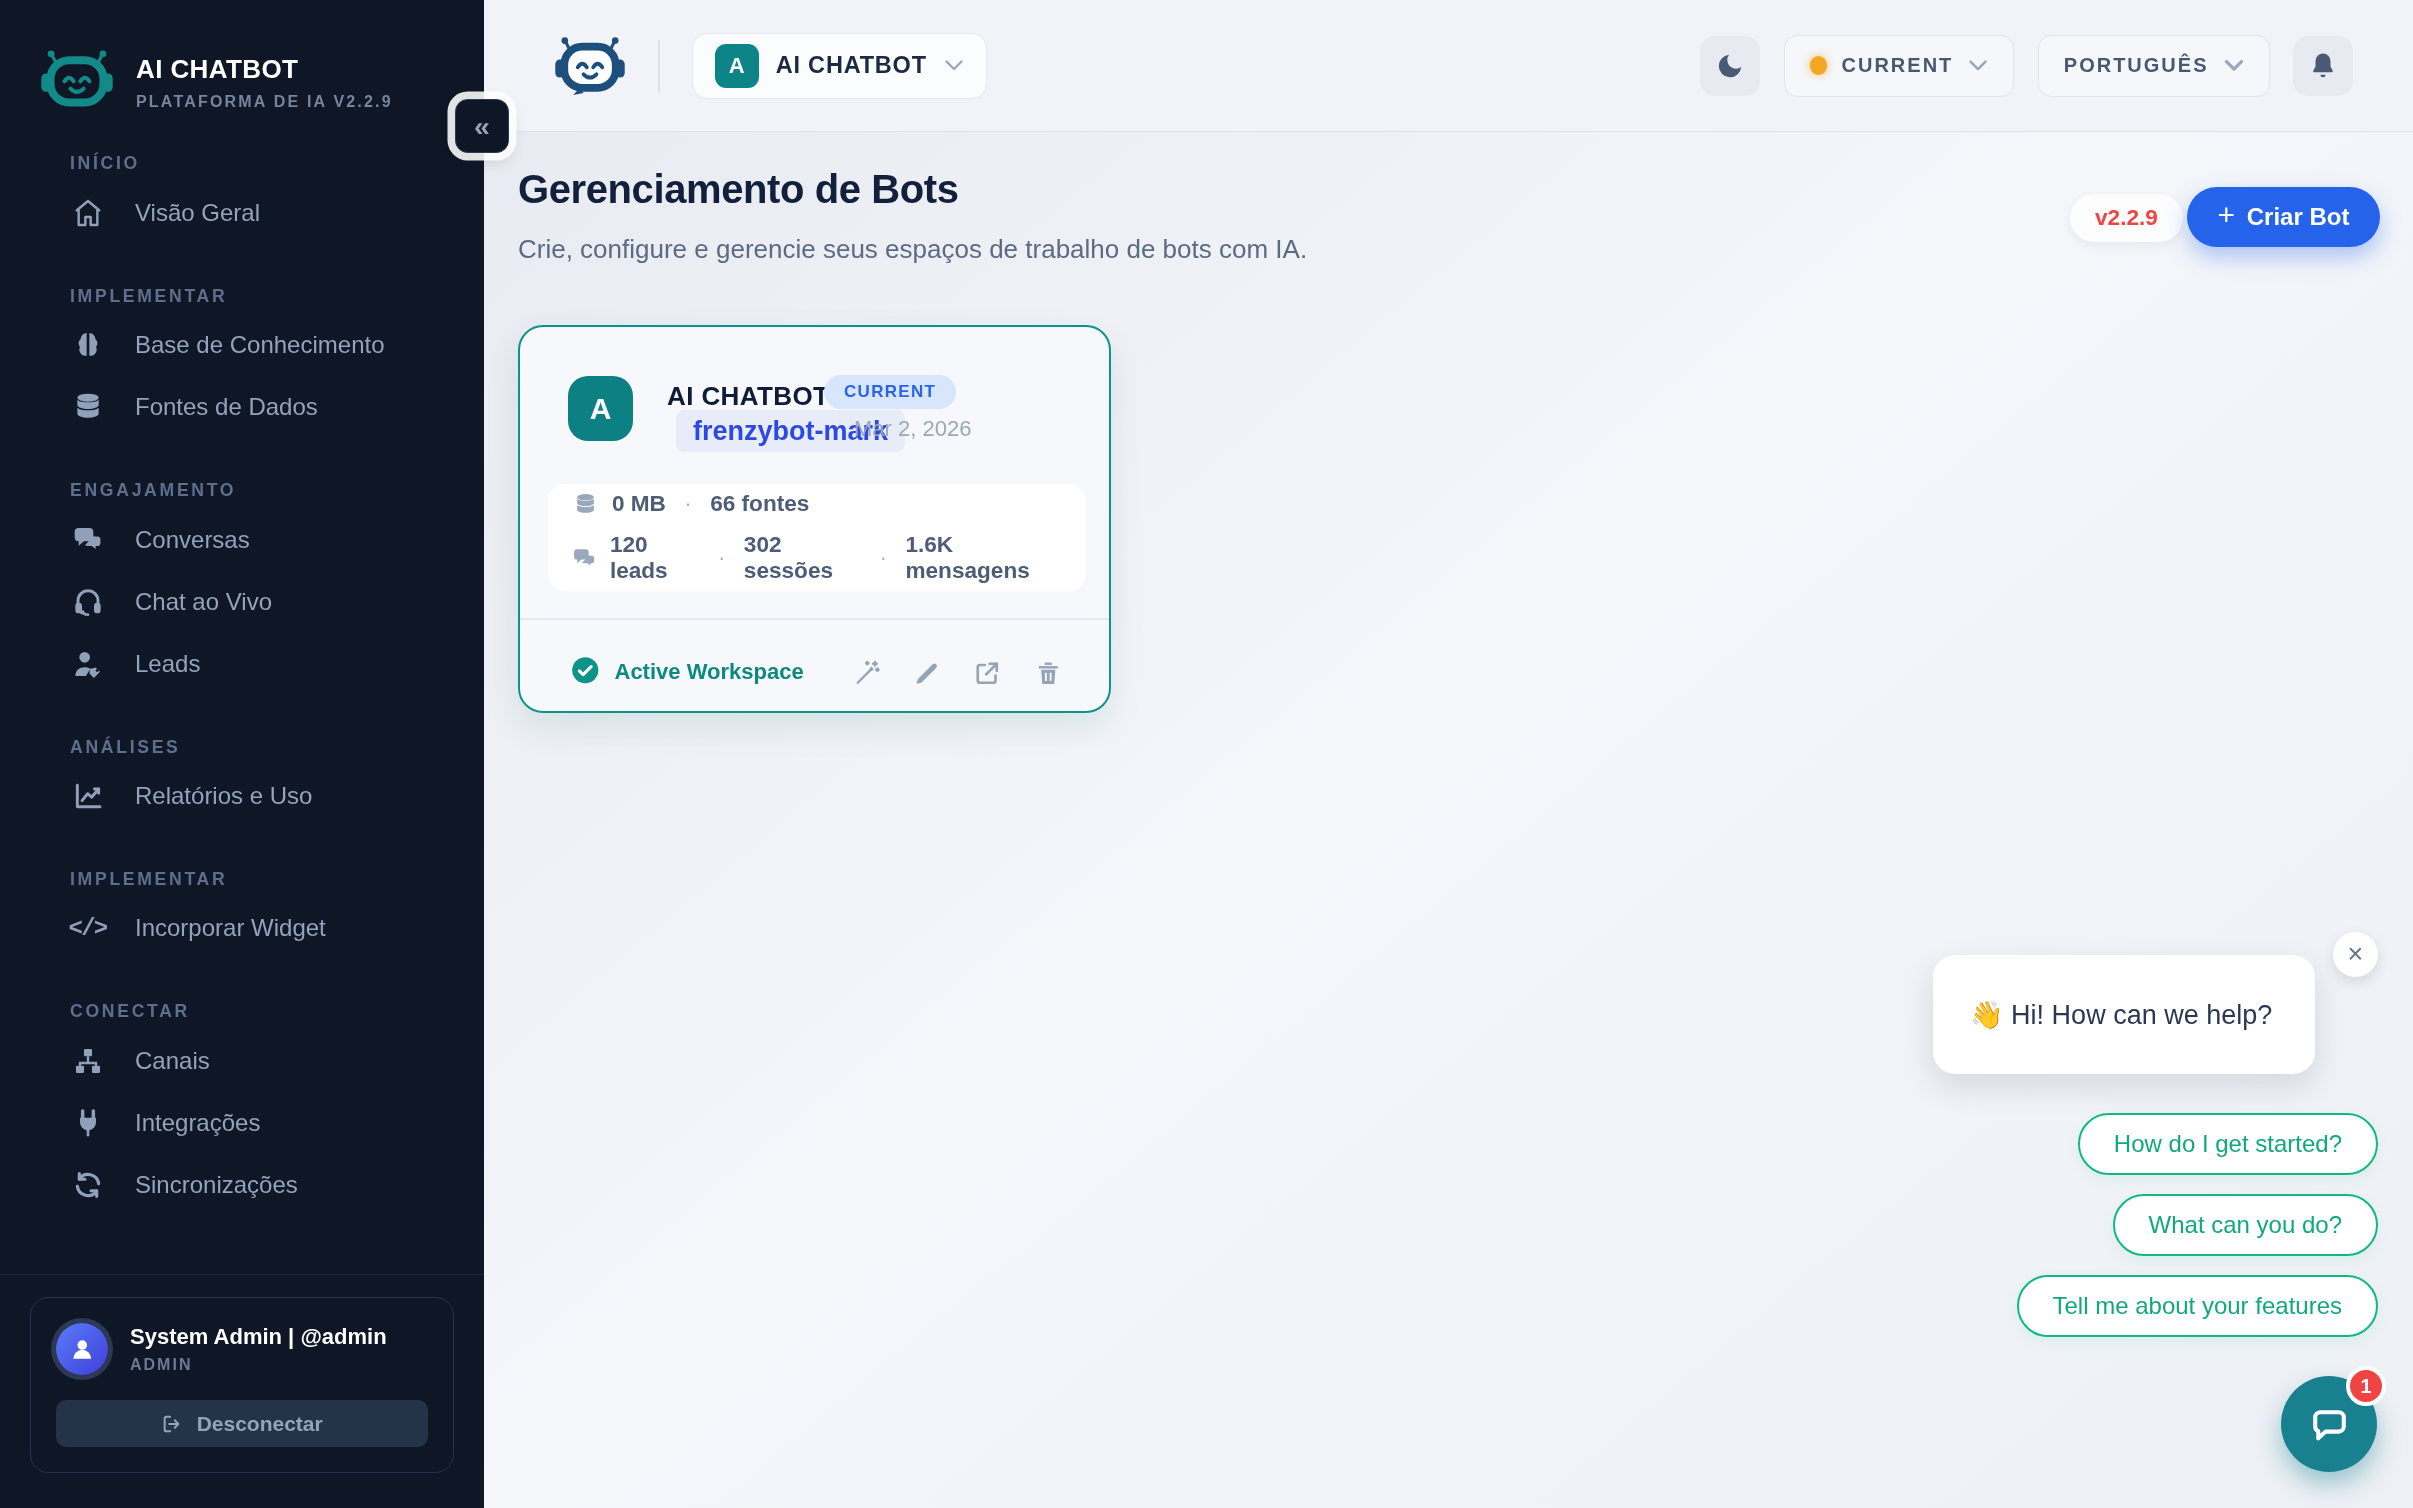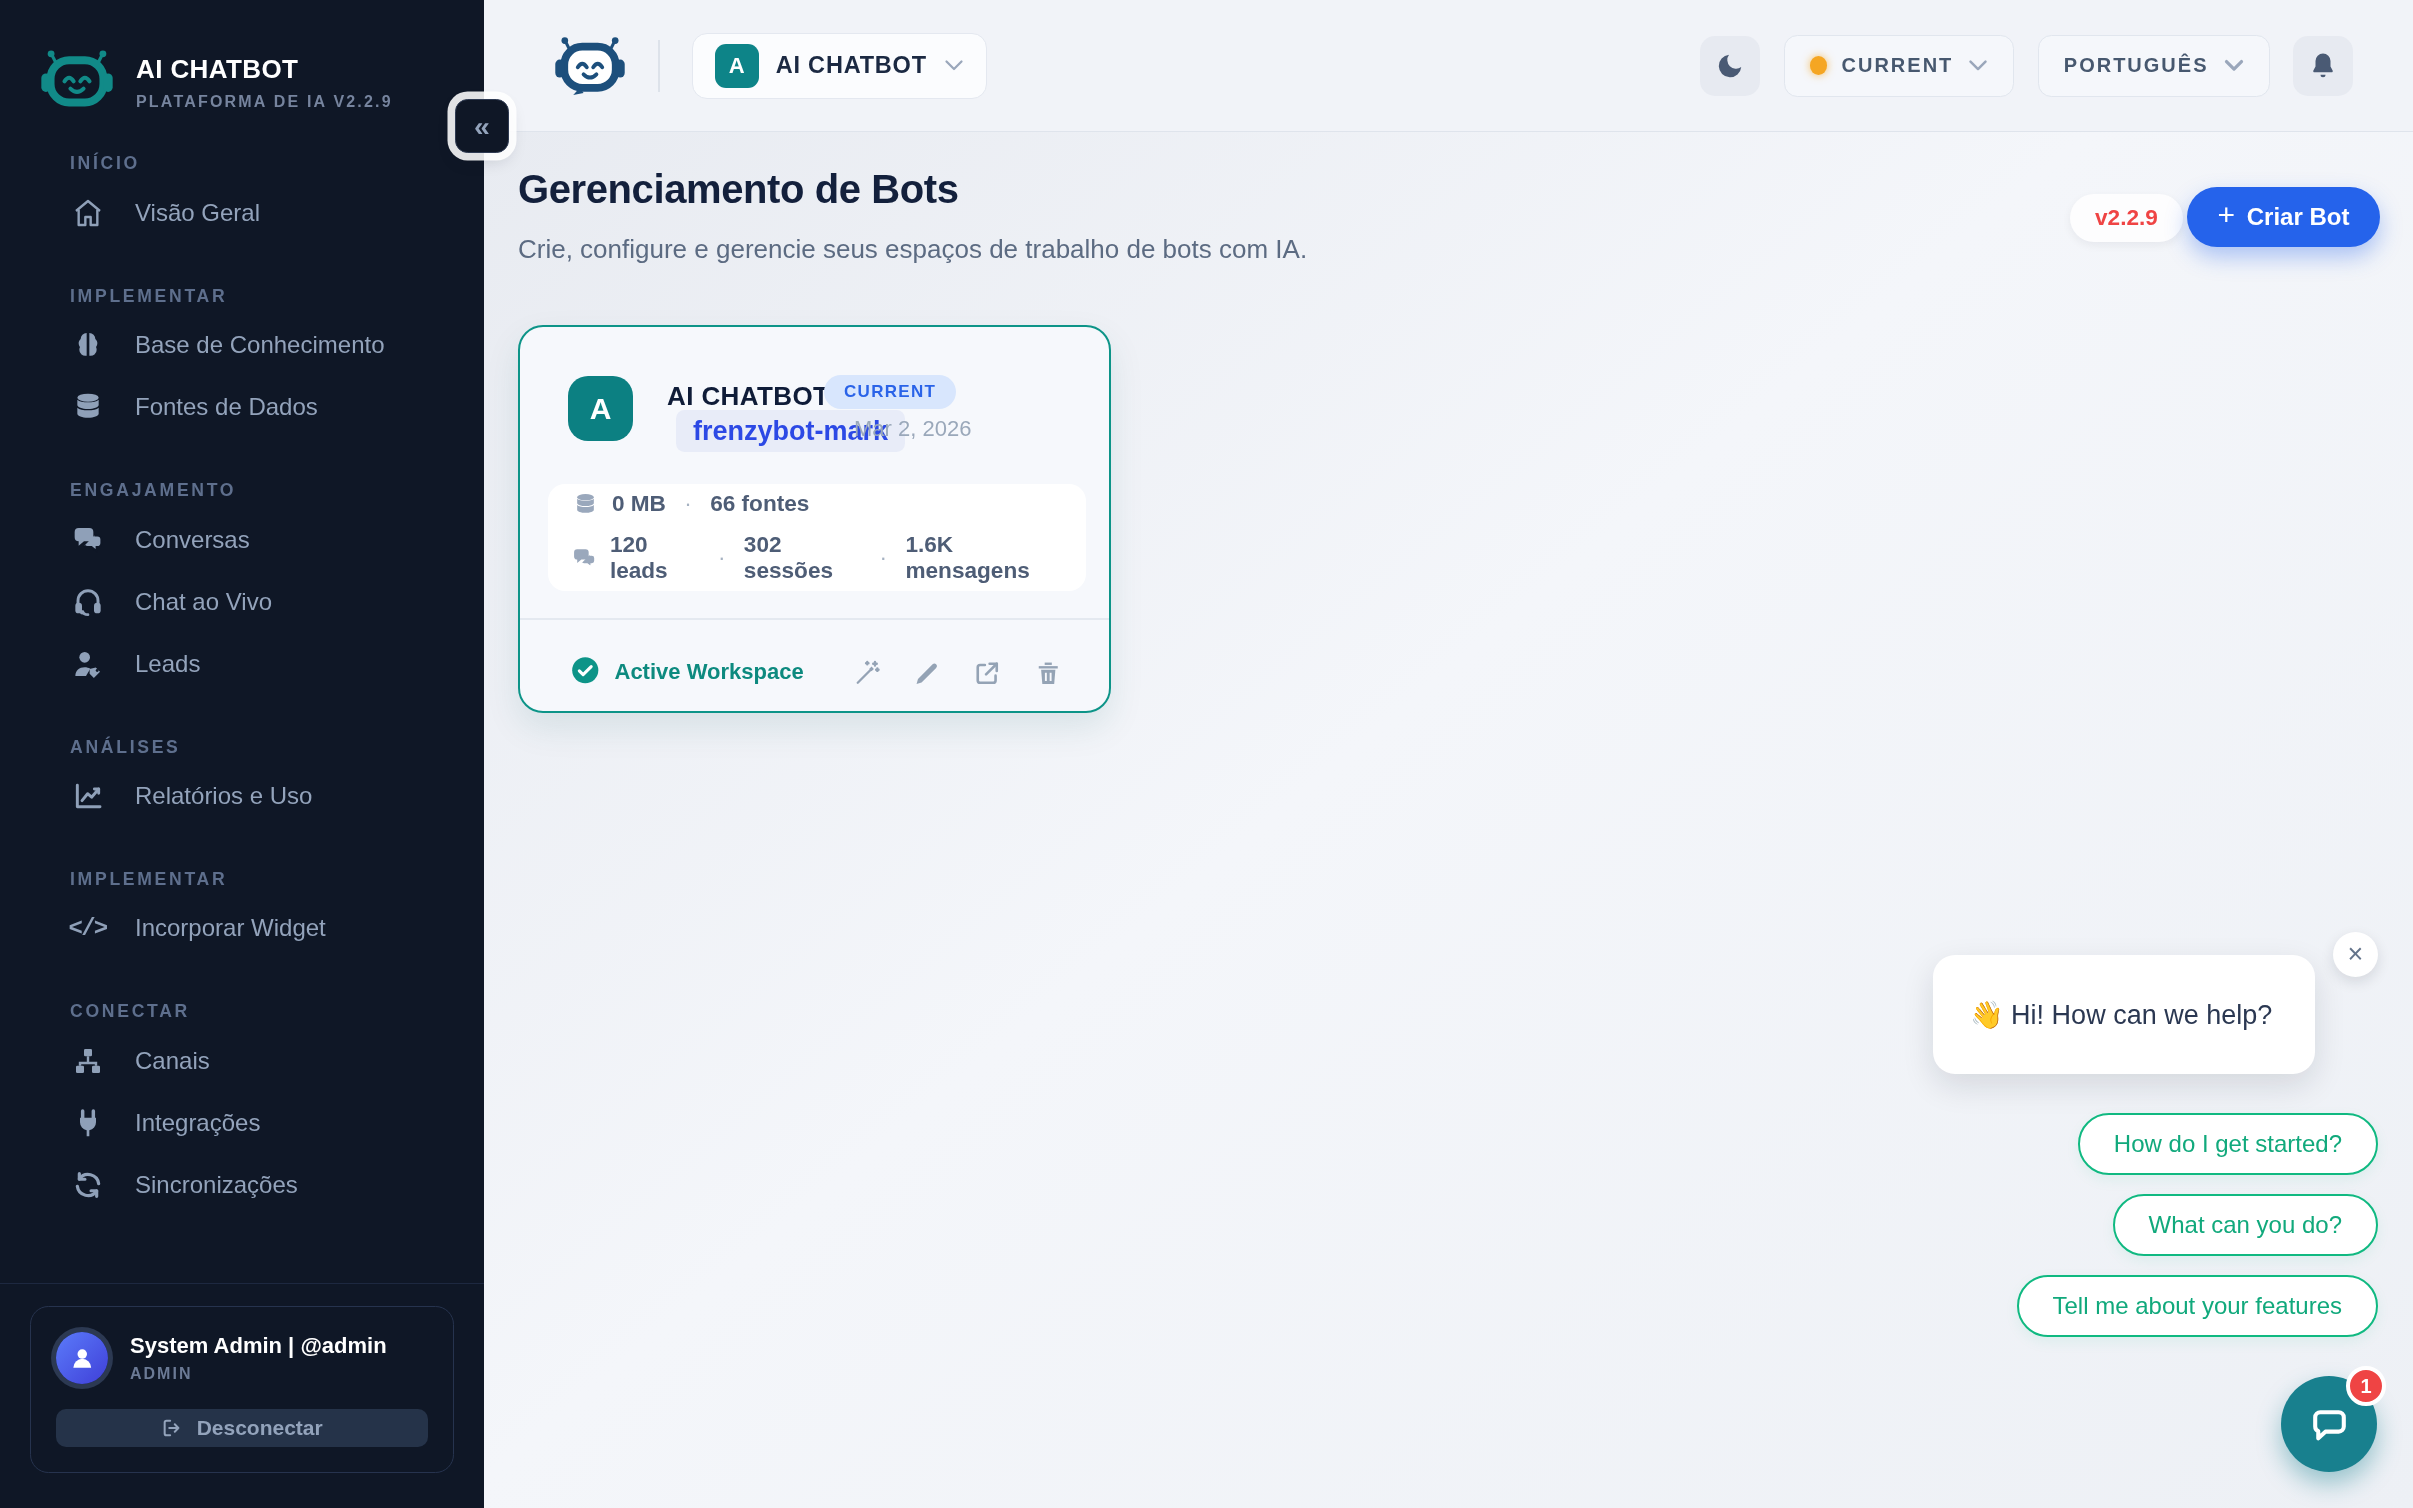--- a/index.html
+++ b/index.html
@@ -26,21 +26,21 @@
   .code-glyph { font-family:"Liberation Mono", monospace; font-size:24px; font-weight:700; letter-spacing:-1.7px; }
 
   .user-block { position:absolute; left:0; right:0; bottom:0; padding:22px 30px 35px; border-top:0.8px solid #1d2840; background:#0f1726; }
   .user-card { border:1.7px solid #26334e; border-radius:18.4px; padding:25px; }
   .user-row { display:flex; align-items:center; gap:22px; }
   .user-avatar { width:52px; height:52px; border-radius:50%; background:linear-gradient(135deg,#5b7bfa,#3f3fd8);
     box-shadow:0 0 0 5px #2c3952; display:flex; align-items:center; justify-content:center; flex:0 0 auto; }
   .user-avatar svg { width:28.5px; height:28.5px; }
   .user-name { color:#ffffff; font-size:22px; font-weight:700; }
   .user-role { color:#6b7a95; font-size:16px; font-weight:700; letter-spacing:2px; margin-top:6.7px; }
-  .logout-btn { margin-top:25px; width:100%; height:38px; background:#253349; border:none; border-radius:10px;
+  .logout-btn { margin-top:25px; width:100%; height:47px; background:#253349; border:none; border-radius:10px;
     color:#93a3bb; font-size:21px; font-weight:700; font-family:inherit; display:flex; align-items:center; justify-content:center; gap:13.4px; cursor:pointer; }
   .logout-btn svg { width:22px; height:22px; }
 
   
   .header { position:absolute; left:484px; right:0; top:0; height:132px; background:#f1f3f8;
     border-bottom:0.8px solid #dfe4ec; display:flex; align-items:center; padding:0 60px 0 70px; z-index:10; }
   .hdr-left { display:flex; align-items:center; gap:32px; }
   .hdr-robot { width:72px; height:60px; }
   .hdr-divider { width:1.7px; height:52px; background:#dde2ea; }
   .ws-pill { display:flex; align-items:center; gap:17px; background:#fbfcfe; border:1.7px solid #e4e8f0;

